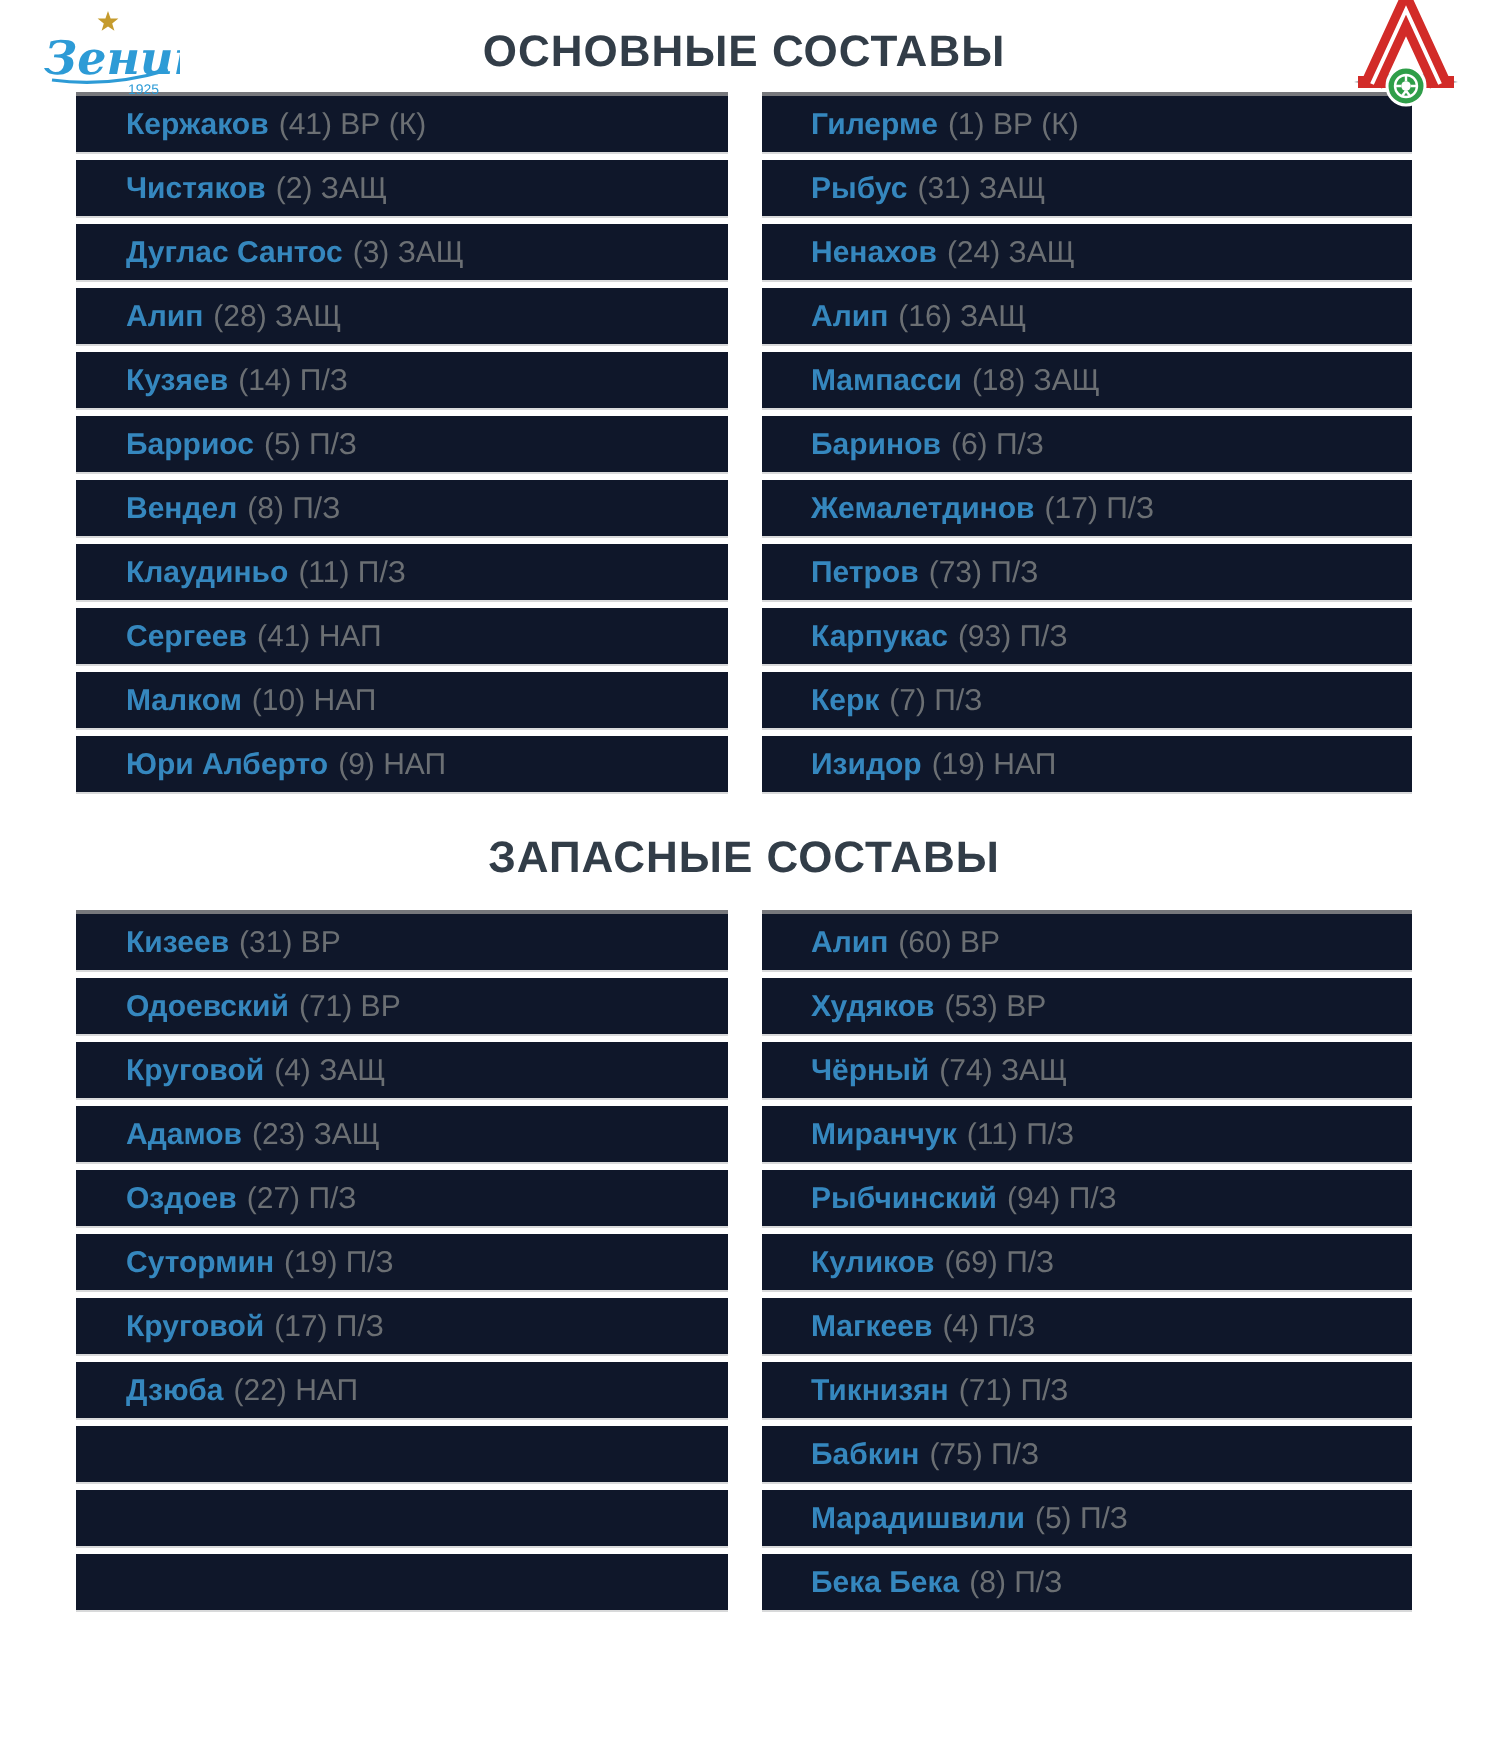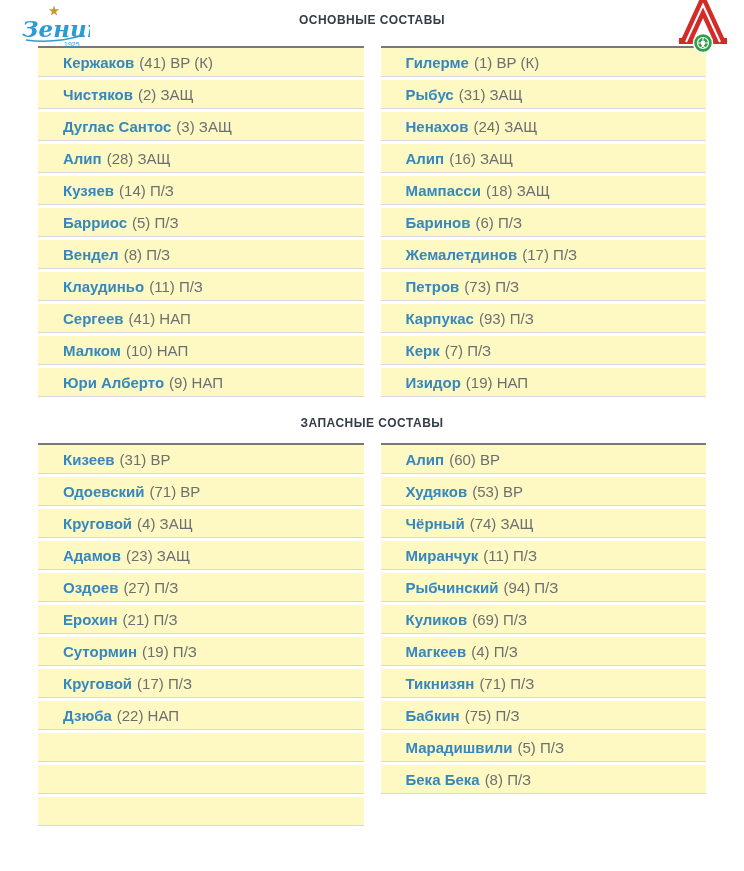--- a/index.html
+++ b/index.html
@@ -22,21 +22,21 @@
     left: 18px;
     top: 4px;
   }
   .crest-right {
     position: absolute;
     right: 12px;
     top: 0;
   }
   .section-title {
     text-align: center;
-    font-size: 12px;
+    font-size: 22px;
     font-weight: bold;
     color: #323d48;
     letter-spacing: 0.5px;
   }
   .main-title {
     position: absolute;
     left: 0;
     right: 0;
     top: 13px;
   }
@@ -47,21 +47,21 @@
     display: grid;
     grid-template-columns: 1fr 1fr;
     column-gap: 17px;
     padding: 0 38px;
   }
   .col {
     border-top: 2px solid #77787c;
   }
   .row {
     height: 29px;
-    background: #fef9c3;
+    background: #0f172a;
     border-bottom: 1px solid #d8d9da;
     margin-bottom: 3px;
     display: flex;
     align-items: center;
     padding-left: 25px;
     font-size: 15px;
     white-space: nowrap;
     overflow: hidden;
   }
   .pname {
@@ -221,24 +221,20 @@
         </div>
         <div class="row">
           <span class="pname">Адамов</span>
           <span class="pmeta">(23) ЗАЩ</span>
         </div>
         <div class="row">
           <span class="pname">Оздоев</span>
           <span class="pmeta">(27) П/З</span>
         </div>
         <div class="row">
-          <span class="pname">Ерохин</span>
-          <span class="pmeta">(21) П/З</span>
-        </div>
-        <div class="row">
           <span class="pname">Сутормин</span>
           <span class="pmeta">(19) П/З</span>
         </div>
         <div class="row">
           <span class="pname">Круговой</span>
           <span class="pmeta">(17) П/З</span>
         </div>
         <div class="row">
           <span class="pname">Дзюба</span>
           <span class="pmeta">(22) НАП</span>

